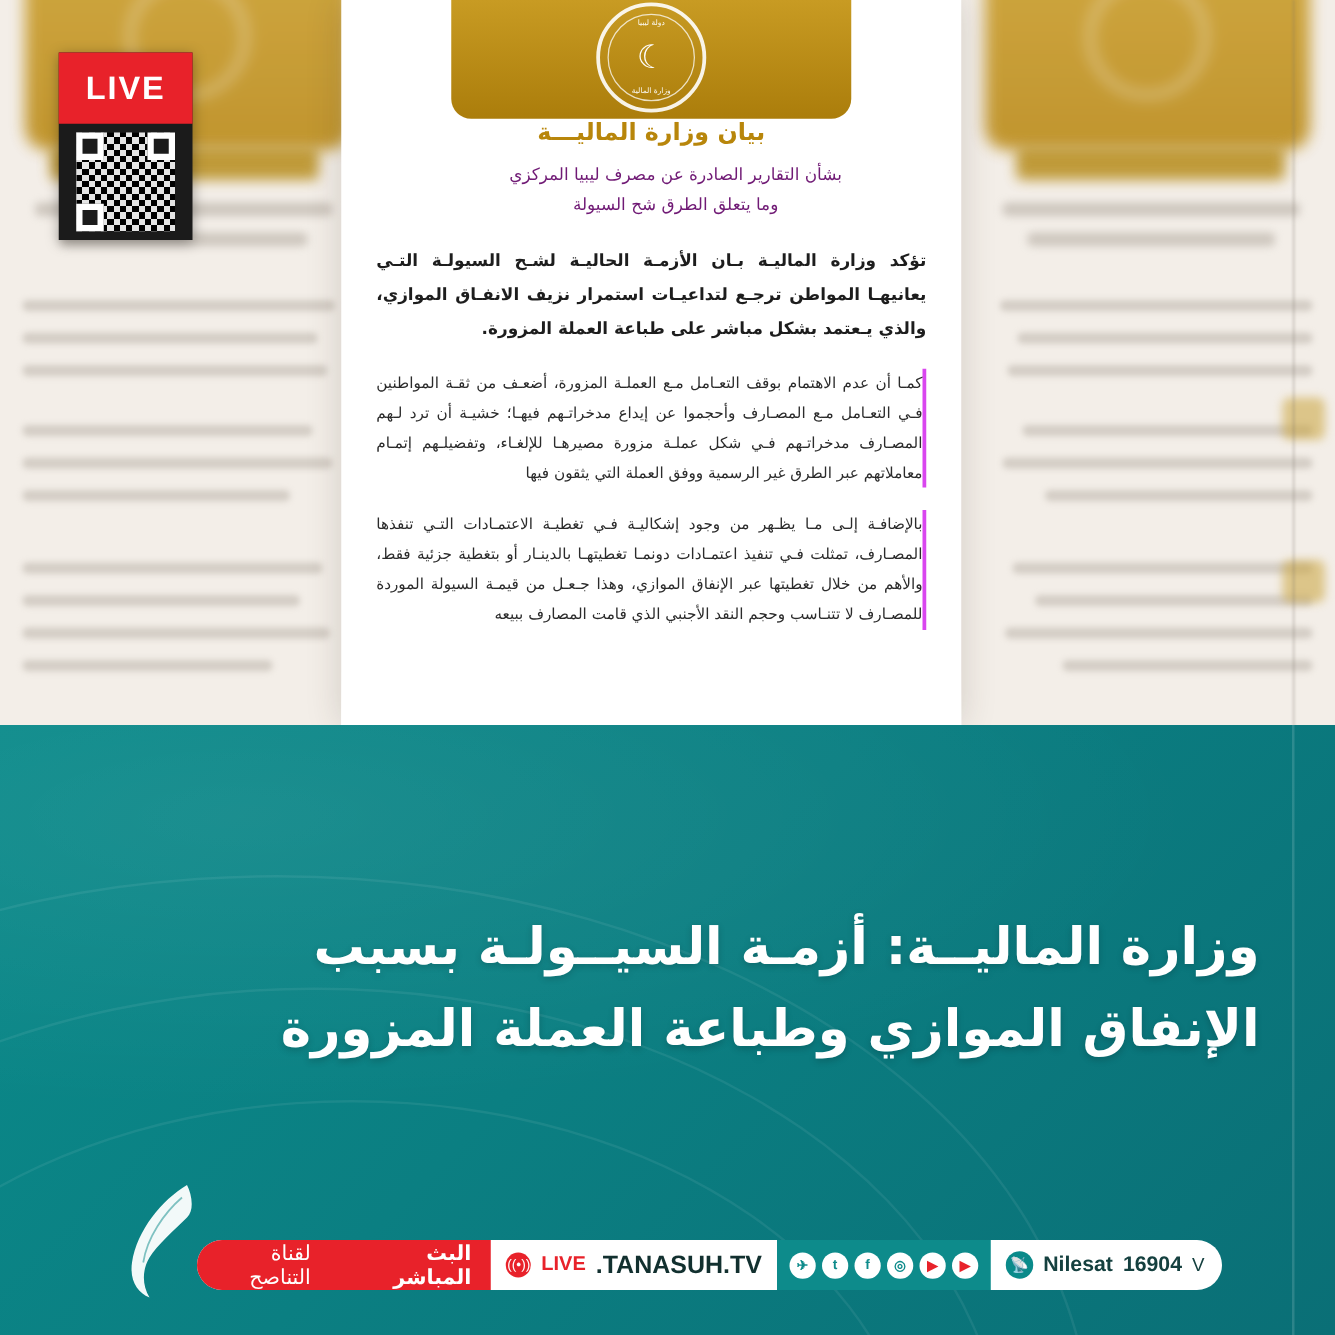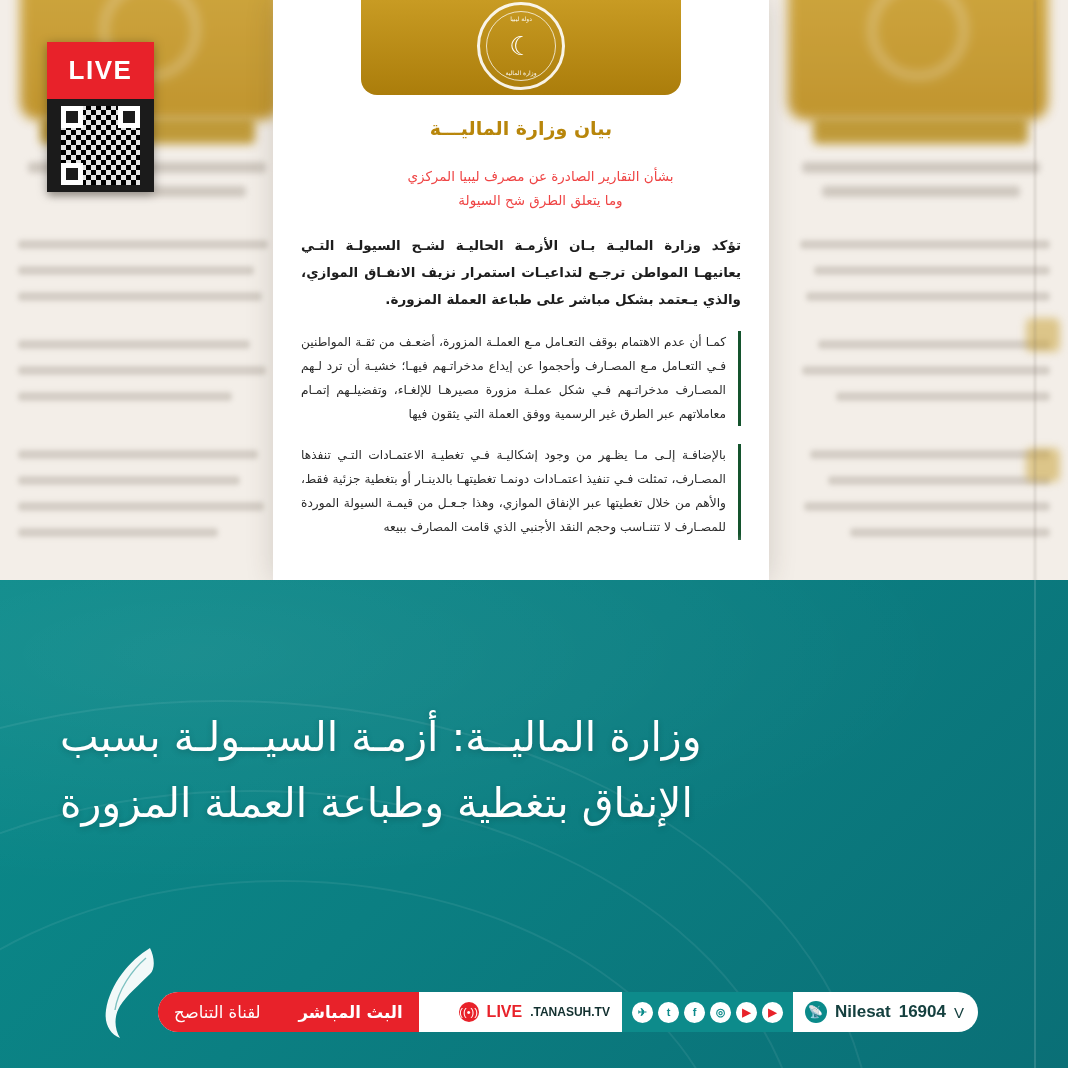--- a/index.html
+++ b/index.html
@@ -152,48 +152,47 @@
     text-align: center;
     color: #fff;
     font-size: 6px;
     letter-spacing: .3px;
     opacity: .95;
   }
   .seal-top-text { top: 4px; }
   .seal-bottom-text { bottom: 4px; }
 
   .doc-title {
-    margin-top: 22px;
     text-align: center;
     color: #b8860b;
     font-size: 19px;
     font-weight: bold;
     letter-spacing: .5px;
   }
   .doc-sub {
-    margin-top: 26px;
+    margin-top: 12px;
     text-align: center;
-    color: #ef4444;
+    color: #701a75;
     font-size: 13.5px;
     line-height: 1.75;
     padding-left: 39px;
   }
   .doc-lead {
     margin: 20px 28px 0 28px;
     text-align: justify;
     color: #1d1d1d;
     font-size: 13.5px;
     font-weight: bold;
     line-height: 2;
     direction: rtl;
   }
   .doc-para {
     margin: 18px 28px 0 28px;
-    padding-right: 12px;
-    border-right: 3px solid #14532d;
+    padding-right: 0;
+    border-right: 3px solid #d946ef;
     text-align: justify;
     color: #2b2b2b;
     font-size: 12.2px;
     line-height: 1.95;
     direction: rtl;
   }
   .doc-fade {
     position: absolute;
     left: 0;
     right: 0;
@@ -273,25 +272,25 @@
     top: 0;
     bottom: 0;
     width: 2px;
     background: rgba(255,255,255,.14);
   }
 
   .headline {
     position: absolute;
     left: 60px;
     right: 60px;
-    top: 124px;
-    text-align: left;
+    top: 144px;
+    text-align: right;
     color: #ffffff;
     font-size: 41px;
-    font-weight: normal;
+    font-weight: bold;
     line-height: 1.62;
     direction: rtl;
     text-shadow: 0 2px 6px rgba(0,0,0,.18);
   }
 
   
   .ticker {
     position: absolute;
     left: 158px;
     right: 90px;
@@ -355,21 +354,21 @@
   }
   .live-dot {
     width: 20px; height: 20px;
     border-radius: 50%;
     background: #e8222a;
     color: #fff;
     font-size: 11px;
     display: flex; align-items: center; justify-content: center;
   }
   .tick-live .lv { color: #e8222a; font-weight: bold; font-size: 16px; }
-  .tick-live .dm { font-weight: bold; font-size: 12px; color: #12302f; }
+  .tick-live .dm { font-weight: bold; font-size: 20px; color: #12302f; }
   .tick-ar {
     margin-right: auto;
     height: 100%;
     display: flex;
     align-items: center;
     gap: 6px;
     padding: 0 16px;
     background: #e8222a;
     color: #ffffff;
     font-size: 16.5px;
@@ -470,21 +469,21 @@
   </div>
 
   <div class="teal">
     <div class="teal-swoosh sw1"></div>
     <div class="teal-swoosh sw2"></div>
     <div class="teal-swoosh sw3"></div>
     <div class="teal-vline" style="left:1034px;"></div>
 
     <div class="headline">
       <div>وزارة الماليــة: أزمـة السيــولـة بسبب</div>
-      <div>الإنفاق بتغطية وطباعة العملة المزورة</div>
+      <div>الإنفاق الموازي وطباعة العملة المزورة</div>
     </div>
 
     <svg class="feather" viewBox="0 0 70 96">
       <path d="M54 4 C34 16 14 40 10 66 C8 80 14 90 24 94 C18 84 18 72 24 62 C30 52 44 40 54 30 C60 24 58 12 54 4 Z" fill="#ffffff" opacity="0.95"></path>
       <path d="M50 14 C36 26 22 46 19 66" stroke="#0a8a8a" stroke-width="1.4" fill="none" opacity=".5"></path>
     </svg>
 
     <div class="ticker">
       <div class="tick-sat">
         <span class="sat-icon">📡</span>

